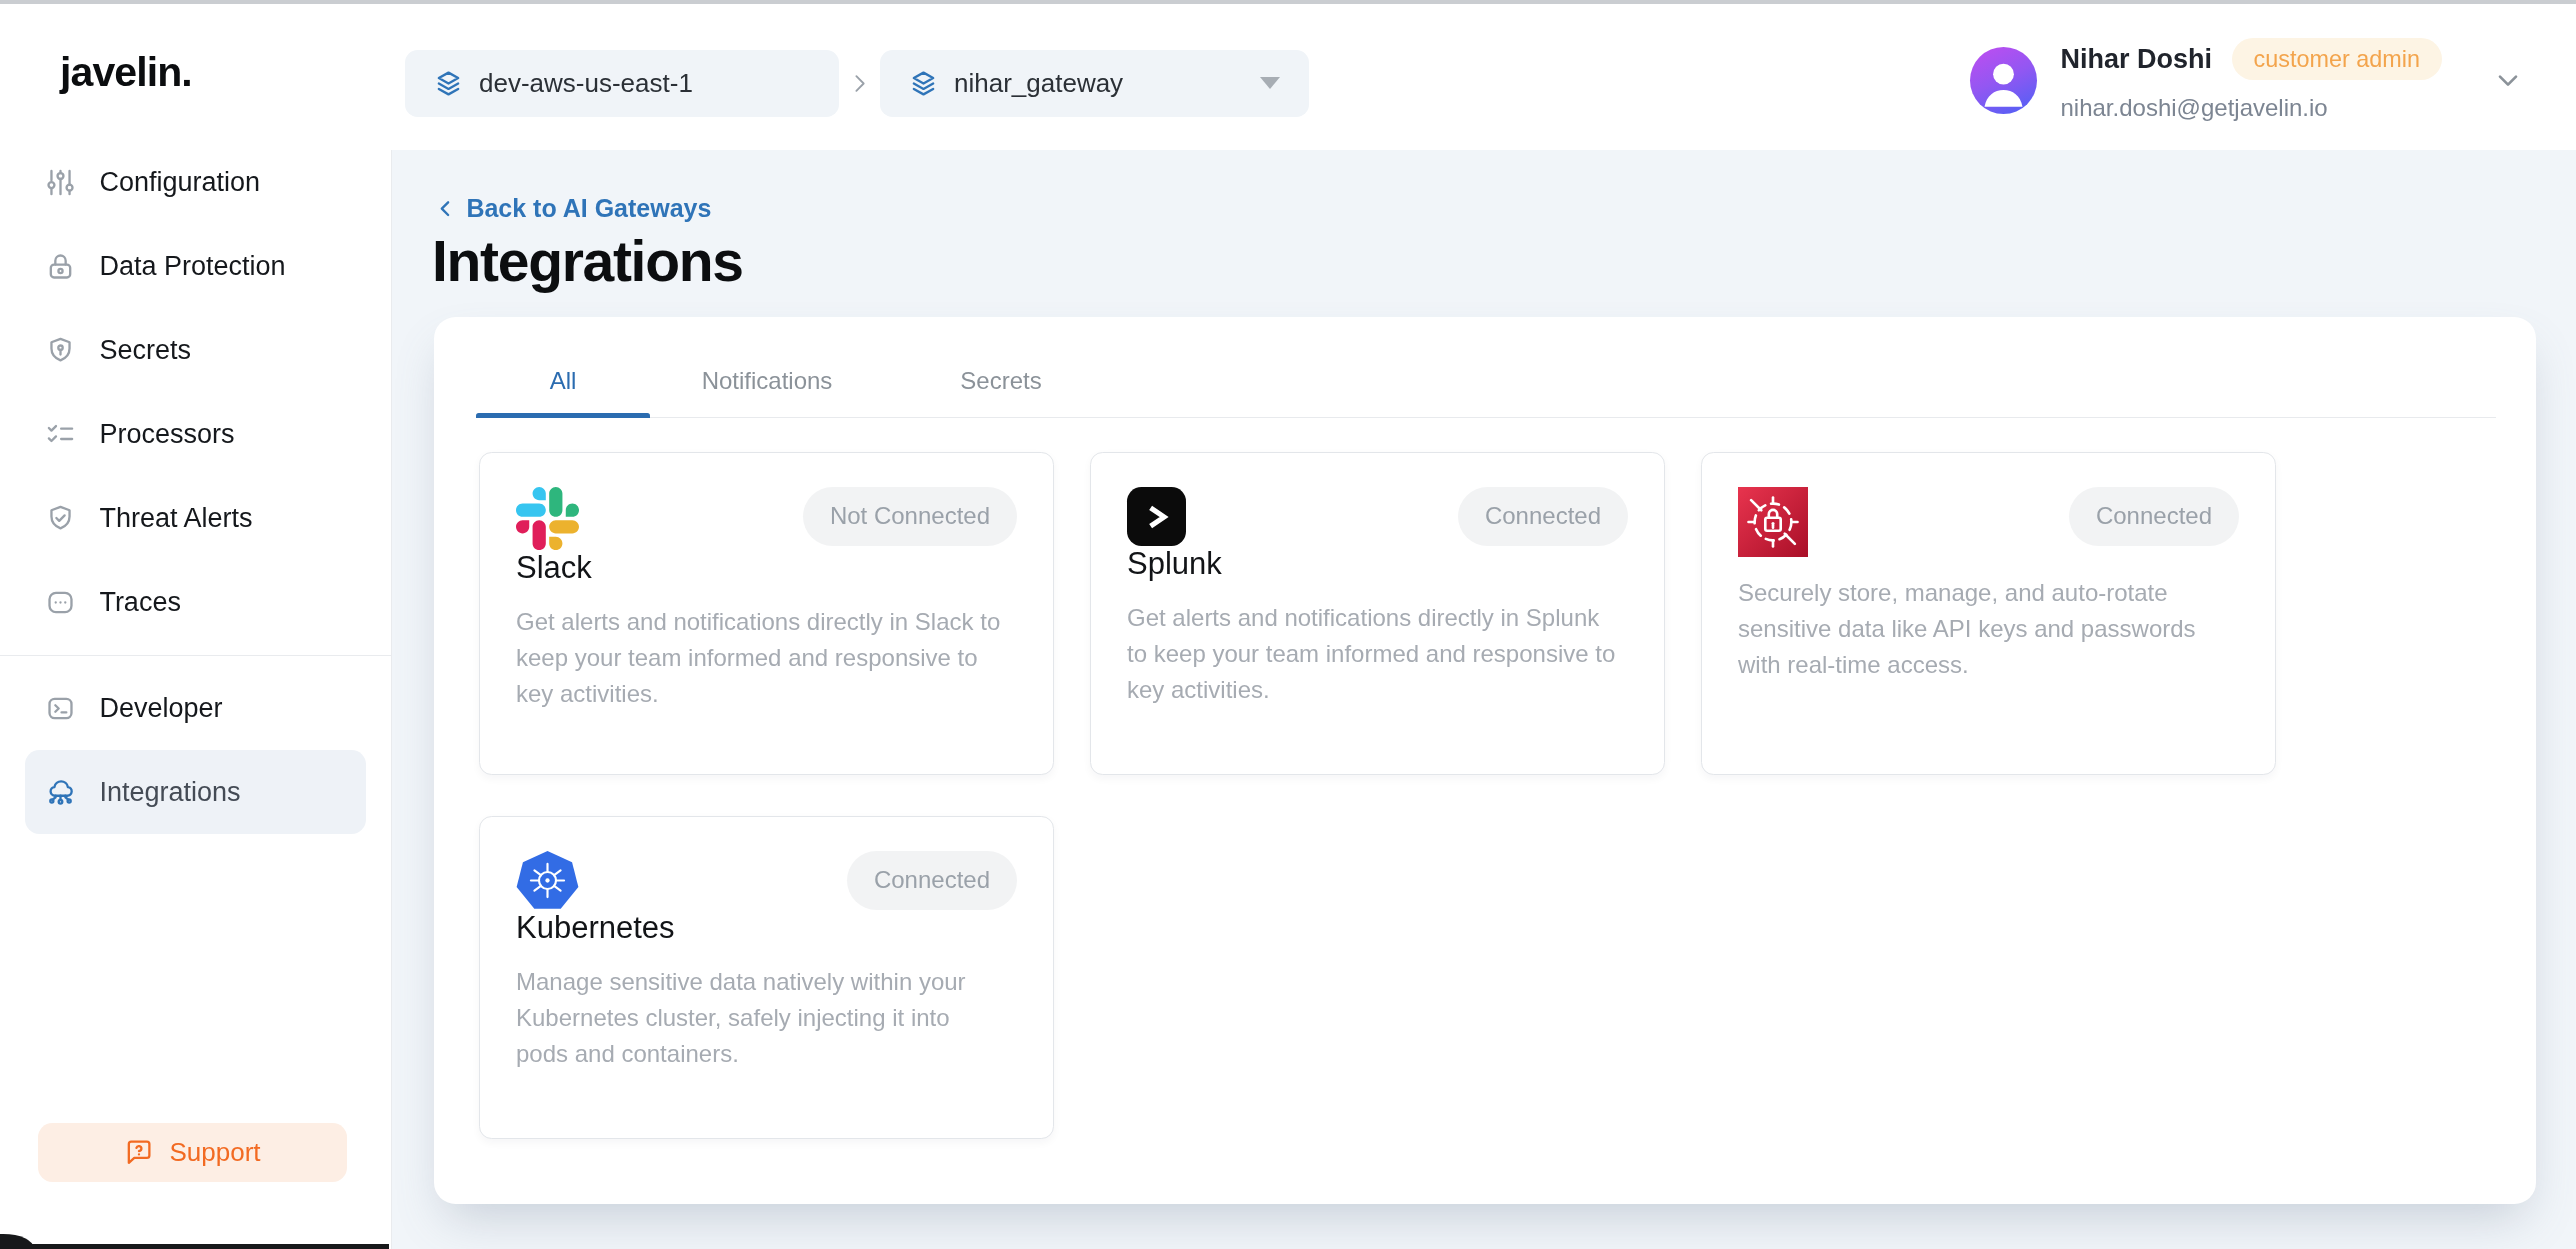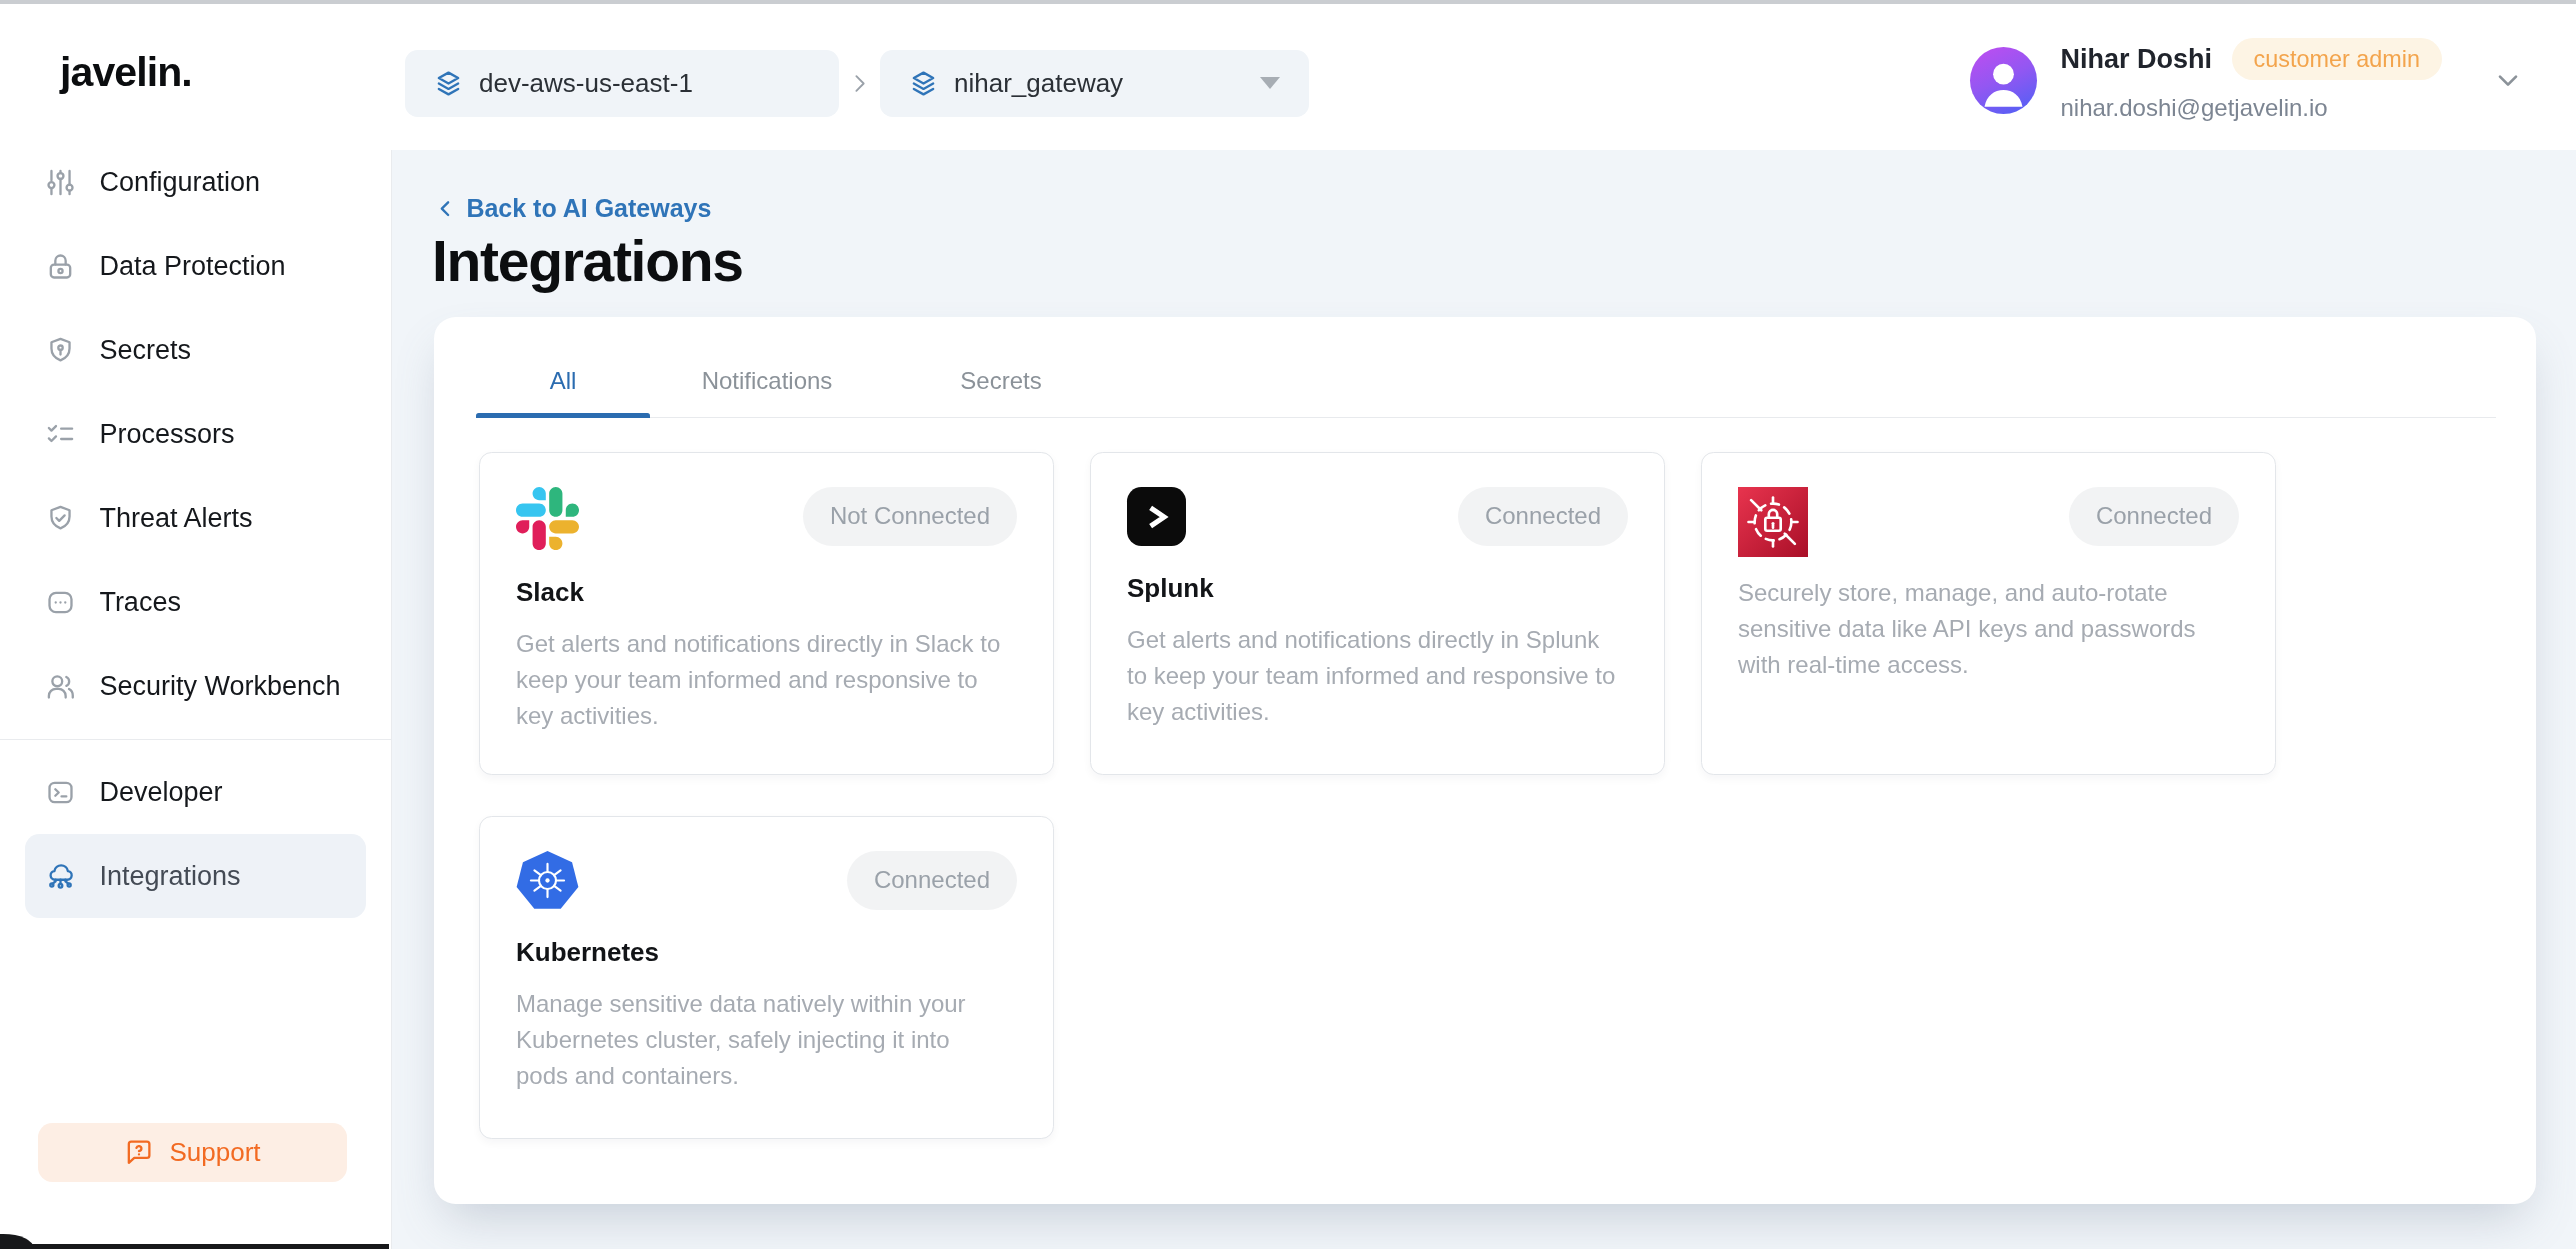--- a/index.html
+++ b/index.html
@@ -58,21 +58,21 @@
   .tabs { display:flex; margin:27px 40px 0 42px; height:74px; border-bottom:0.9px solid #e8eaed; }
   .tab { position:relative; display:flex; align-items:center; justify-content:center; font-size:24px; font-weight:500; color:#8b9299; cursor:pointer; }
   .tab.w-sm { width:174px; }
   .tab.w-lg { width:234px; }
   .tab.active { color:#2b6cb0; }
   .tab.active::after { content:""; position:absolute; left:0; right:0; bottom:-0.9px; height:5.4px; background:#2b6cb0; border-radius:2.7px 2.7px 0 0; }
 
   .cards { display:grid; grid-template-columns:repeat(3,575px); gap:41px 36px; margin:34px 0 0 45px; }
   .card { position:relative; width:575px; height:323px; background:#ffffff; border:0.9px solid #e3e6ea; border-radius:12.6px; box-shadow:0 3.6px 9px rgba(15,23,42,0.04); padding:34px 36px; cursor:pointer; }
   .status-pill { position:absolute; top:34px; right:36px; background:#f2f3f4; color:#9aa1a9; font-size:24px; border-radius:30px; padding:15.3px 27px; }
-  .card-title { margin-top:27px; font-size:26px; font-weight:700; color:#121417; }
+  .card-title { font-size:31px; font-weight:400; color:#121417; }
   .card-desc { margin-top:18px; font-size:24px; line-height:1.5; color:#a6abb2; padding-right:9px; }
 
   .app-icon { width:63px; height:63px; }
   .icon-splunk { width:59px; height:59px; background:#0b0b0b; border-radius:14.4px; display:flex; align-items:center; justify-content:center; }
   .icon-aws { width:70px; height:70px; background:linear-gradient(315deg,#a90f28 0%,#e8344e 100%); display:flex; align-items:center; justify-content:center; }
   .icon-k8s { width:63px; height:59px; background:#326ce5; clip-path:polygon(50% 0%,89% 19%,99% 61%,71% 98%,29% 98%,1% 61%,11% 19%); display:flex; align-items:center; justify-content:center; }
 
   .bottom-artifact { position:absolute; left:0; bottom:0; width:389px; height:5.4px; background:#17181a; z-index:5; }
   .bottom-artifact::before { content:""; position:absolute; left:0; bottom:0; width:34px; height:16px; background:#17181a; border-radius:0 90% 0 0; }
 </style>
@@ -139,31 +139,20 @@
     <div class="nav-item">
       <span class="nicon">
         <svg viewBox="0 0 24 24" fill="none" stroke="currentColor" stroke-width="1.8" stroke-linecap="round" stroke-linejoin="round">
           <rect x="3.5" y="4.5" width="17" height="15" rx="5"></rect>
           <circle cx="8.3" cy="12" r="0.9" fill="currentColor" stroke="none"></circle>
           <circle cx="12" cy="12" r="0.9" fill="currentColor" stroke="none"></circle>
           <circle cx="15.7" cy="12" r="0.9" fill="currentColor" stroke="none"></circle>
         </svg>
       </span>
       <span>Traces</span>
-    </div>
-    <div class="nav-item">
-      <span class="nicon">
-        <svg viewBox="0 0 24 24" fill="none" stroke="currentColor" stroke-width="1.8" stroke-linecap="round" stroke-linejoin="round">
-          <circle cx="9.5" cy="8" r="3.8"></circle>
-          <path d="M3 20.5v-1.2a5.5 5.5 0 0 1 5.5-5.5h2a5.5 5.5 0 0 1 5.5 5.5v1.2"></path>
-          <path d="M16.5 4.6a3.8 3.8 0 0 1 0 6.9"></path>
-            <path d="M18.6 14a5.5 5.5 0 0 1 2.9 5v1.5"></path>
-        </svg>
-      </span>
-      <span>Security Workbench</span>
     </div>
     <div class="nav-divider"></div>
     <div class="nav-item">
       <span class="nicon">
         <svg viewBox="0 0 24 24" fill="none" stroke="currentColor" stroke-width="1.8" stroke-linecap="round" stroke-linejoin="round">
           <rect x="3.5" y="4.5" width="17" height="15" rx="4"></rect>
           <path d="m8 9.5 2.6 2.5L8 14.5"></path>
             <path d="M12.8 15h3.7"></path>
         </svg>
       </span>

